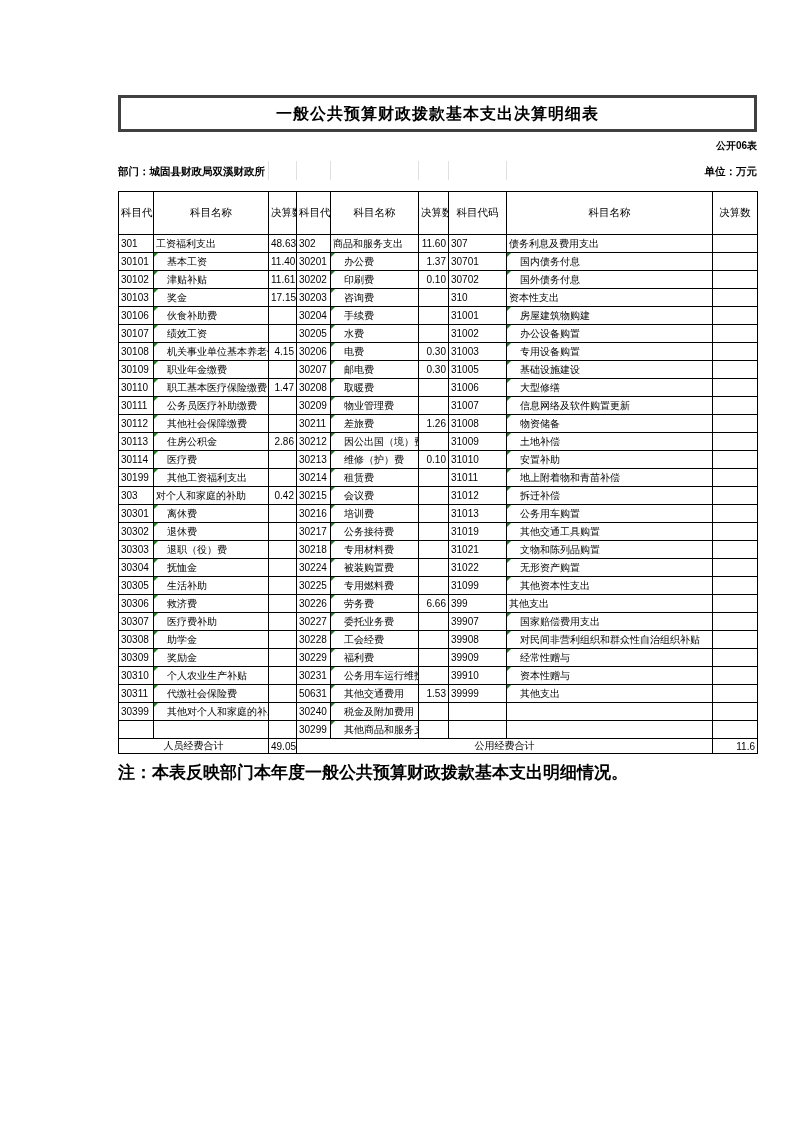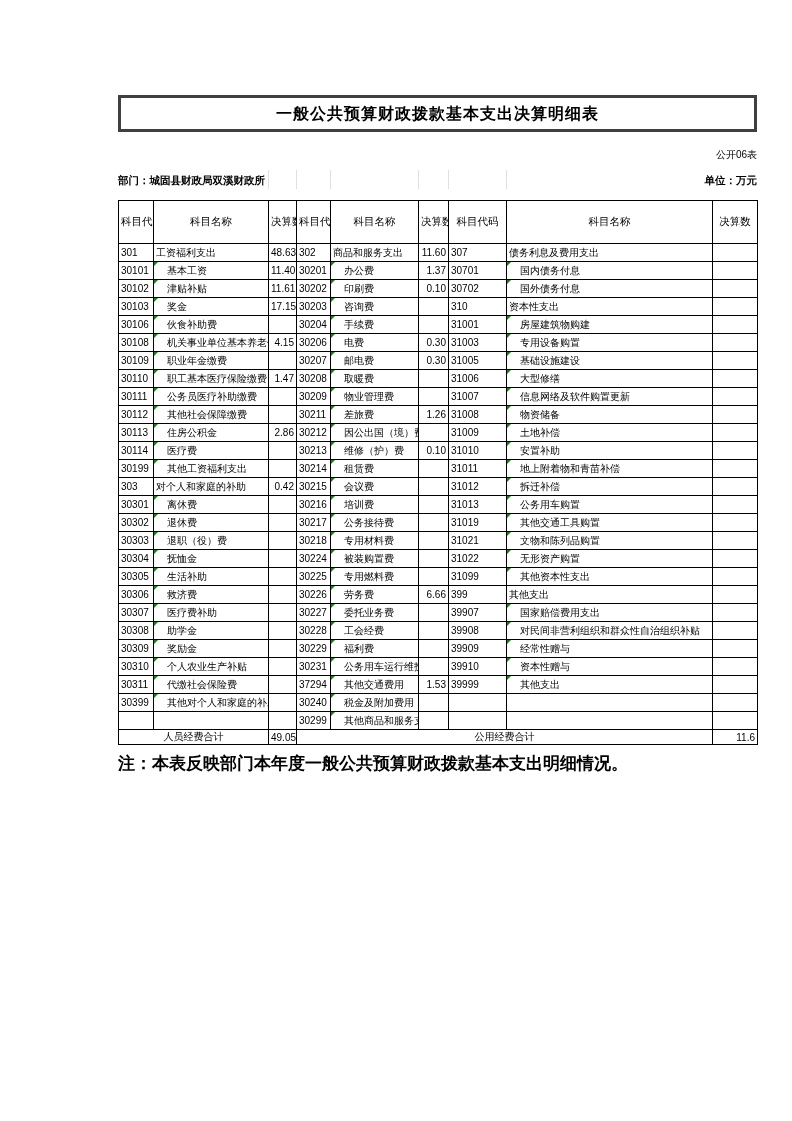--- a/index.html
+++ b/index.html
@@ -5,21 +5,21 @@
   html,body{margin:0;padding:0;}
   body{
     width:792px;height:1121px;background:#ffffff;position:relative;
     font-family:"Liberation Sans","DejaVu Sans",sans-serif;color:#000;
   }
   .sheet{position:absolute;left:118px;top:95px;width:639px;}
   .title-box{
     border:3px solid #404040;height:31px;line-height:31px;text-align:center;
     font-size:16px;font-weight:bold;letter-spacing:1px;
   }
-  .pub-row{margin-top:16px;text-align:right;font-size:10px;font-weight:normal;height:13px;line-height:13px;}
+  .pub-row{margin-top:7px;text-align:right;font-size:10px;font-weight:bold;height:13px;line-height:13px;}
   .dept-row{
     margin-top:9px;height:19px;display:flex;justify-content:space-between;align-items:flex-end;
     font-size:10.5px;font-weight:bold;position:relative;padding-bottom:1px;box-sizing:border-box;
   }
   .dept-row .gline{position:absolute;top:0;bottom:0;width:1px;background:#e0e0e0;}
   table.budget{
     margin-top:11px;border-collapse:collapse;table-layout:fixed;width:639px;
   }
   table.budget th,table.budget td{
     border:1px solid #000;padding:0 2px;overflow:hidden;white-space:nowrap;box-sizing:border-box;
@@ -132,20 +132,31 @@
           <td class="name sub">伙食补助费<span class="tri"></span></td>
           <td class="val"></td>
           <td class="code">30204</td>
           <td class="name sub">手续费<span class="tri"></span></td>
           <td class="val"></td>
           <td class="code">31001</td>
           <td class="name sub">房屋建筑物购建<span class="tri"></span></td>
           <td class="val"></td>
         </tr>
         <tr>
+          <td class="code">30107</td>
+          <td class="name sub">绩效工资<span class="tri"></span></td>
+          <td class="val"></td>
+          <td class="code">30205</td>
+          <td class="name sub">水费<span class="tri"></span></td>
+          <td class="val"></td>
+          <td class="code">31002</td>
+          <td class="name sub">办公设备购置<span class="tri"></span></td>
+          <td class="val"></td>
+        </tr>
+        <tr>
           <td class="code">30108</td>
           <td class="name sub">机关事业单位基本养老保险缴费<span class="tri"></span></td>
           <td class="val">4.15</td>
           <td class="code">30206</td>
           <td class="name sub">电费<span class="tri"></span></td>
           <td class="val">0.30</td>
           <td class="code">31003</td>
           <td class="name sub">专用设备购置<span class="tri"></span></td>
           <td class="val"></td>
         </tr>
@@ -344,21 +355,21 @@
           <td class="name sub">公务用车运行维护费<span class="tri"></span></td>
           <td class="val"></td>
           <td class="code">39910</td>
           <td class="name sub">资本性赠与<span class="tri"></span></td>
           <td class="val"></td>
         </tr>
         <tr>
           <td class="code">30311</td>
           <td class="name sub">代缴社会保险费<span class="tri"></span></td>
           <td class="val"></td>
-          <td class="code">37294</td>
+          <td class="code">50631</td>
           <td class="name sub">其他交通费用<span class="tri"></span></td>
           <td class="val">1.53</td>
           <td class="code">39999</td>
           <td class="name sub">其他支出<span class="tri"></span></td>
           <td class="val"></td>
         </tr>
         <tr>
           <td class="code">30399</td>
           <td class="name sub">其他对个人和家庭的补助<span class="tri"></span></td>
           <td class="val"></td>

